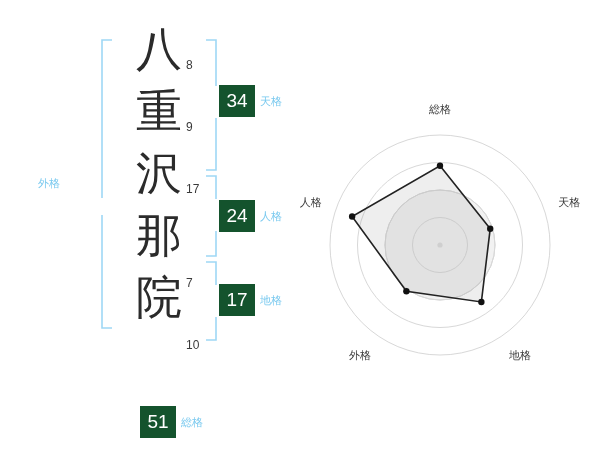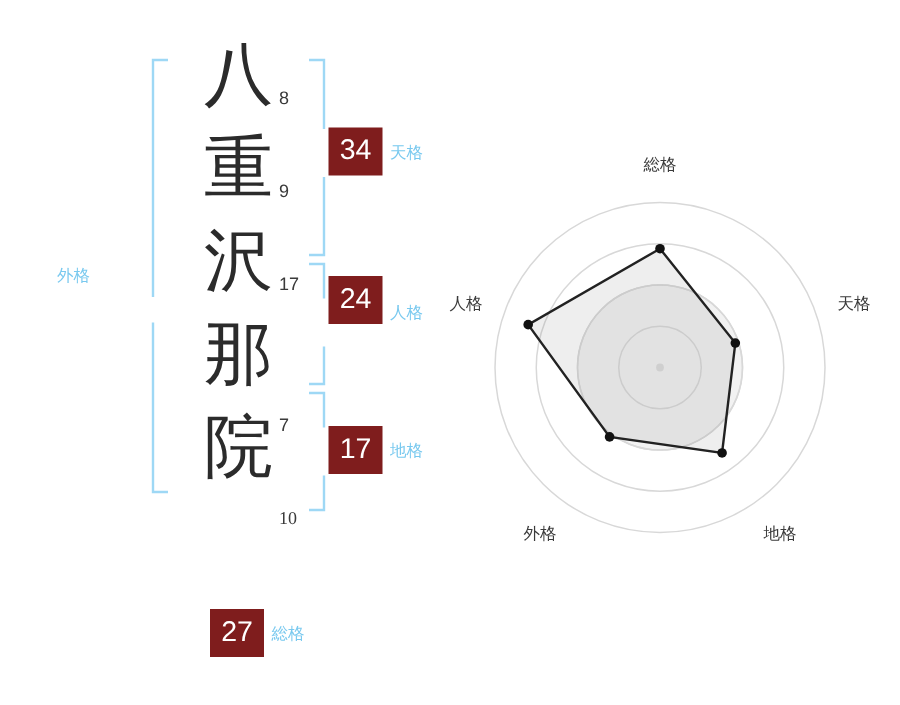--- a/index.html
+++ b/index.html
@@ -52,49 +52,49 @@
     position: absolute;
     font-size: 12px;
     color: #3a3a3a;
     font-family: "Liberation Sans", sans-serif;
   }
   
   .sn0 { left: 186px; top: 58px; }
   .sn1 { left: 186px; top: 120px; }
   .sn2 { left: 186px; top: 182px; }
   .sn3 { left: 186px; top: 276px; }
-  .sn4 { left: 186px; top: 338px; font-family: Liberation Serif, serif; }
+  .sn4 { left: 186px; top: 338px; }
 
   
   .chip {
     position: absolute;
     display: flex;
     align-items: center;
     gap: 5px;
   }
   .chip .val {
-    background: #7f1d1d;
+    background: #14532d;
     color: #ffffff;
     font-size: 19px;
     line-height: 1;
     padding: 6px 7px 7px 7px;
     min-width: 22px;
     text-align: center;
     font-family: "Liberation Sans", sans-serif;
   }
   .chip .lab {
     color: #79c9ef;
     font-size: 11px;
     font-family: "DejaVu Sans", sans-serif;
     white-space: nowrap;
   }
   .chip.left .lab { order: -1; }
 
   .chip-tenkaku { left: 219px; top: 85px; }
-  .chip-jinkaku { left: 219px; top: 184px; align-items: flex-end; }
+  .chip-jinkaku { left: 219px; top: 200px; }
   .chip-chikaku { left: 219px; top: 284px; }
   .chip-gaikaku { left: 38px; top: 176px; }
   .chip-soukaku { left: 140px; top: 406px; }
 
   
   .radar-wrap {
     position: absolute;
     left: 300px;
     top: 0;
     width: 300px;
@@ -157,21 +157,21 @@
     <div class="chip chip-chikaku">
       <span class="val">17</span>
       <span class="lab">地格</span>
     </div>
 
     <div class="chip chip-gaikaku left">
       <span class="lab">外格</span>
     </div>
 
     <div class="chip chip-soukaku">
-      <span class="val">27</span>
+      <span class="val">51</span>
       <span class="lab">総格</span>
     </div>
   </div>
 
   <div class="radar-wrap">
     <svg id="radar-svg" width="300" height="470">
         <circle cx="140" cy="245" r="110" fill="#ffffff" stroke="#d8d8d8" stroke-width="1"></circle>
         <circle cx="140" cy="245" r="55" fill="#f2f2f2" stroke="#d8d8d8"></circle>
         <circle cx="140" cy="245" r="82.5" fill="none" stroke="#d8d8d8" stroke-width="1"></circle>
         <circle cx="140" cy="245" r="55" fill="none" stroke="#d8d8d8" stroke-width="1"></circle>

